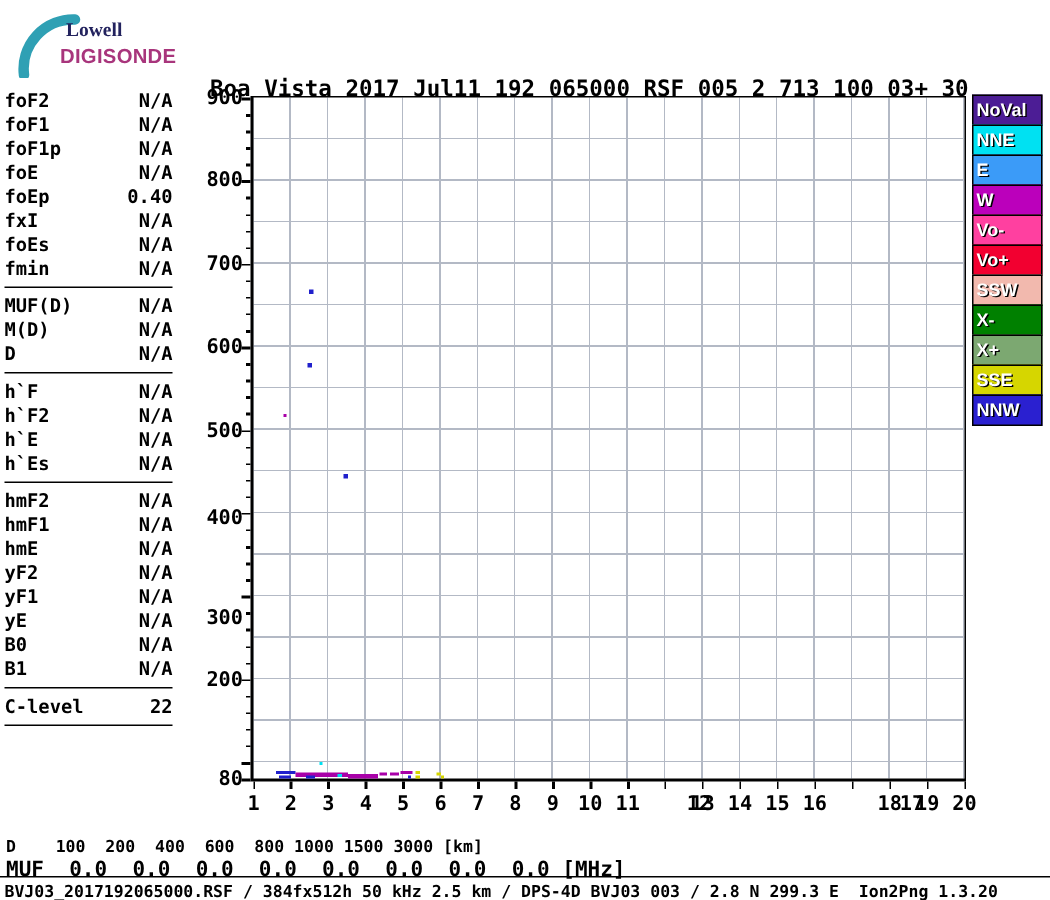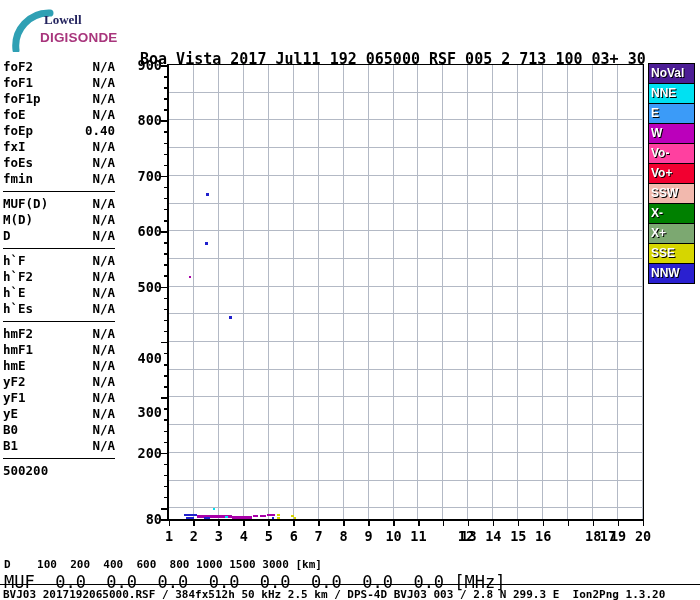--- a/index.html
+++ b/index.html
@@ -34,21 +34,21 @@
   .ytick{position:absolute;height:1.5px;background:#000;}
   .xtick{position:absolute;width:1.5px;height:5px;background:#000;top:521px;}
   
   #legend{position:absolute;left:648px;top:64px;width:47px;}
   .lbox{position:relative;height:19px;border:1px solid #000;margin-top:-1px;
         font-family:"Liberation Sans","DejaVu Sans",sans-serif;
         font-size:12px;font-weight:bold;color:#fff;line-height:19px;padding-left:2px;
         text-shadow:1px 1px 0 #000;box-sizing:content-box;}
   
   #drow{position:absolute;left:4px;top:558px;font-size:11px;font-weight:bold;white-space:pre;}
-  #mufrow{position:absolute;left:4px;top:572px;font-size:17px;font-weight:normal;white-space:pre;}
+  #mufrow{position:absolute;left:4px;top:572px;font-size:14px;font-weight:bold;white-space:pre;}
   #footline{position:absolute;left:0;top:584px;width:700px;height:0;border-top:1.5px solid #000;}
   #infoline{position:absolute;left:3px;top:588px;font-size:11px;font-weight:bold;white-space:pre;}
 </style>
 </head>
 <body>
 
 <div id="logo">
   <svg width="46" height="46" viewBox="0 0 46 46">
     <path d="M42 7 A 33 33 0 0 0 8 44" fill="none" stroke="#2fa0b4" stroke-width="7" stroke-linecap="round"></path>
   </svg>
@@ -154,25 +154,27 @@
       </div>
       <div class="prow">
         <span>B0</span>
         <span>N/A</span>
       </div>
       <div class="prow">
         <span>B1</span>
         <span>N/A</span>
       </div>
     </div>
+    <div class="pgroup sep">
+      <div class="prow">
+        <span>C-level</span>
+        <span>22</span>
+      </div>
+    </div>
     <div class="pgroup" id="autoblk">
-      <div class="prow">
-        <span>500200</span>
-        <span></span>
-      </div>
     </div>
   </div>
 
 <div id="plot">
     <div class="pt" style="left: 36.926px; top: 127.928px; height: 3px; width: 3px; background: rgb(32, 32, 204);"></div>
     <div class="pt" style="left: 35.928px; top: 177.216px; height: 3px; width: 3px; background: rgb(32, 32, 204);"></div>
     <div class="pt" style="left: 19.96px; top: 210.998px; height: 2px; width: 2px; background: rgb(168, 0, 168);"></div>
     <div class="pt" style="left: 59.88px; top: 250.871px; height: 3px; width: 3px; background: rgb(32, 32, 204);"></div>
     <div class="seg" style="left: 14.97px; top: 449.132px; width: 12.974px; height: 2px; background: rgb(32, 32, 204);"></div>
     <div class="seg" style="left: 16.966px; top: 451.901px; width: 7.984px; height: 2px; background: rgb(32, 32, 204);"></div>
@@ -189,21 +191,21 @@
     <div class="seg" style="left: 108.034px; top: 451.901px; width: 2.994px; height: 2px; background: rgb(214, 214, 0);"></div>
     <div class="seg" style="left: 122.005px; top: 450.239px; width: 2.994px; height: 2px; background: rgb(214, 214, 0);"></div>
     <div class="seg" style="left: 124.999px; top: 451.901px; width: 2px; height: 2px; background: rgb(214, 214, 0);"></div>
   </div>
 <div id="axes">
     <div class="ylab mono" style="top: 65px;">900</div>
     <div class="ylab mono" style="top: 120.38px;">800</div>
     <div class="ylab mono" style="top: 175.76px;">700</div>
     <div class="ylab mono" style="top: 231.14px;">600</div>
     <div class="ylab mono" style="top: 286.52px;">500</div>
-    <div class="ylab mono" style="top: 358px; text-align: right;">400</div>
+    <div class="ylab mono" style="top: 345px; text-align: right;">400</div>
     <div class="ylab mono" style="top: 412px;">300</div>
     <div class="ylab mono" style="top: 452.66px;">200</div>
     <div class="ylab mono" style="top: 519.116px;">80</div>
     <div class="ytick" style="width: 6px; left: 161px; top: 519.116px;"></div>
     <div class="ytick" style="width: 6px; left: 161px; top: 508.04px;"></div>
     <div class="ytick" style="width: 3px; left: 164px; top: 496.964px;"></div>
     <div class="ytick" style="width: 3px; left: 164px; top: 485.888px;"></div>
     <div class="ytick" style="width: 3px; left: 164px; top: 474.812px;"></div>
     <div class="ytick" style="width: 3px; left: 164px; top: 463.736px;"></div>
     <div class="ytick" style="width: 6px; left: 161px; top: 452.66px;"></div>

